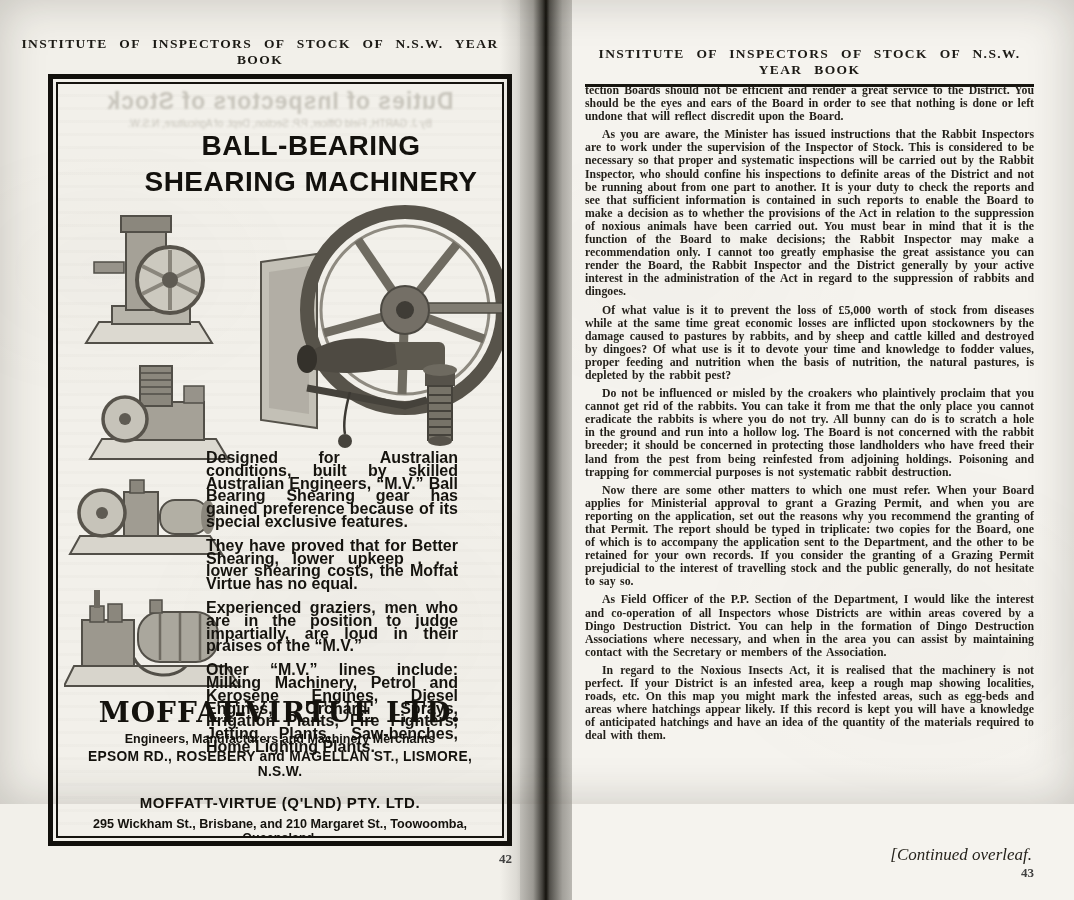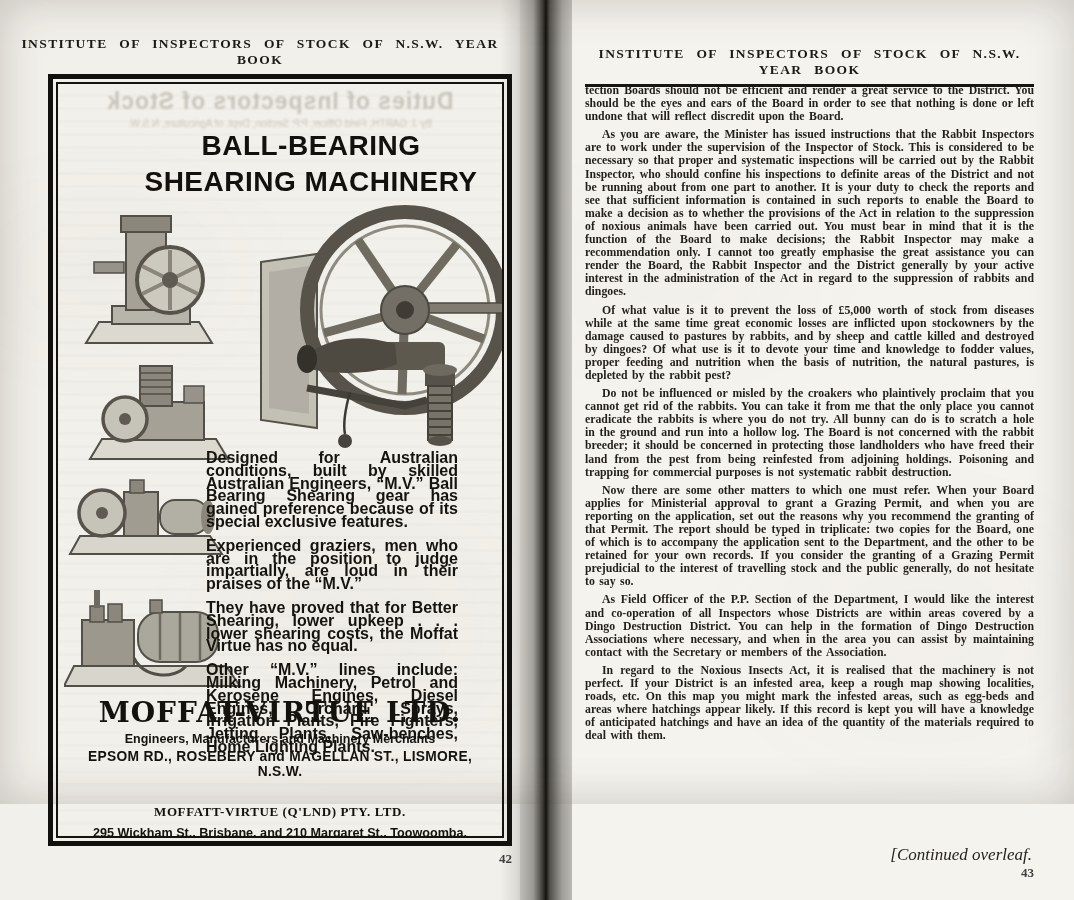--- a/index.html
+++ b/index.html
@@ -59,21 +59,21 @@
   .ad-copy { position:absolute; left:148px; top:368px; width:252px;
     font-family:"Liberation Sans", sans-serif; font-weight:700; font-size:16px;
     line-height:12.8px; text-align:justify; color:#15130e; }
   .ad-copy p { margin:0 0 11px 0; }
 
   .company { position:absolute; left:6px; right:6px; top:614px; text-align:center; color:#14120d; }
   .company-name { font-family:"DejaVu Serif", serif; font-weight:bold; font-size:28px;
     letter-spacing:1px; line-height:30px; }
   .company-sub  { font-family:"Liberation Sans", sans-serif; font-weight:700; font-size:12.5px; margin-top:4px; }
   .company-addr { font-family:"Liberation Sans", sans-serif; font-weight:700; font-size:13.8px; margin-top:3px; letter-spacing:.3px; }
-  .qld-name { font-family:Liberation Serif, serif; font-weight:700; font-size:13px; margin-top:25px; letter-spacing:.6px; }
+  .qld-name { font-family:Liberation Sans, sans-serif; font-weight:700; font-size:15px; margin-top:15px; letter-spacing:.6px; }
   .qld-addr { font-family:"Liberation Sans", sans-serif; font-weight:700; font-size:12.6px; margin-top:6px; line-height:14px; }
 
   
   .article { position:absolute; top:84px; left:13px; width:449px;
     font-size:11.8px; line-height:13.1px; font-weight:bold; text-align:justify;
     color:#221f19; word-spacing:1.5px; }
   .article p { margin:0 0 5px 0; text-indent:17px; }
   .article p:first-child { text-indent:0; }
 
   .continued { position:absolute; top:845px; left:13px; width:449px; text-align:right;
@@ -168,22 +168,22 @@
           <rect x="44" y="18" width="14" height="18" fill="#8b877d" stroke="#524f48" stroke-width="1.5"></rect>
           <rect x="30" y="4" width="6" height="18" fill="#6e6a61"></rect>
           <rect x="74" y="26" width="80" height="50" rx="22" fill="#aaa79d" stroke="#524f48" stroke-width="2"></rect>
           <path stroke="#6e6a61" stroke-width="2.5" d="M96,28 v46 M116,27 v49 M136,28 v46"></path>
           <rect x="86" y="14" width="12" height="13" fill="#8b877d" stroke="#524f48" stroke-width="1.5"></rect>
           <path d="M70,72 C80,92 110,94 122,80" stroke="#524f48" stroke-width="3" fill="none"></path>
         </svg>
 
         <div class="ad-copy">
             <p>Designed for Australian conditions, built by skilled Australian Engineers, “M.V.” Ball Bearing Shearing gear has gained preference because of its special exclusive features.</p>
+            <p>They have proved that for Better Shearing, lower upkeep . . . lower shearing costs, the Moffat Virtue has no equal.</p>
             <p>Experienced graziers, men who are in the position to judge impartially, are loud in their praises of the “M.V.”</p>
-            <p>They have proved that for Better Shearing, lower upkeep . . . lower shearing costs, the Moffat Virtue has no equal.</p>
             <p>Other “M.V.” lines include: Milking Machinery, Petrol and Kerosene Engines, Diesel Engines, Orchard Sprays, Irrigation Plants, Fire Fighters, Jetting Plants, Saw-benches, Home Lighting Plants.</p>
           </div>
 
         <div class="company">
           <div class="company-name">MOFFAT-VIRTUE LTD.</div>
           <div class="company-sub">Engineers, Manufacturers and Machinery Merchants</div>
           <div class="company-addr">EPSOM RD., ROSEBERY and MAGELLAN ST., LISMORE, N.S.W.</div>
           <div class="qld-name">MOFFATT-VIRTUE (Q'LND) PTY. LTD.</div>
           <div class="qld-addr">
             <div>295 Wickham St., Brisbane, and 210 Margaret St., Toowoomba,</div>

